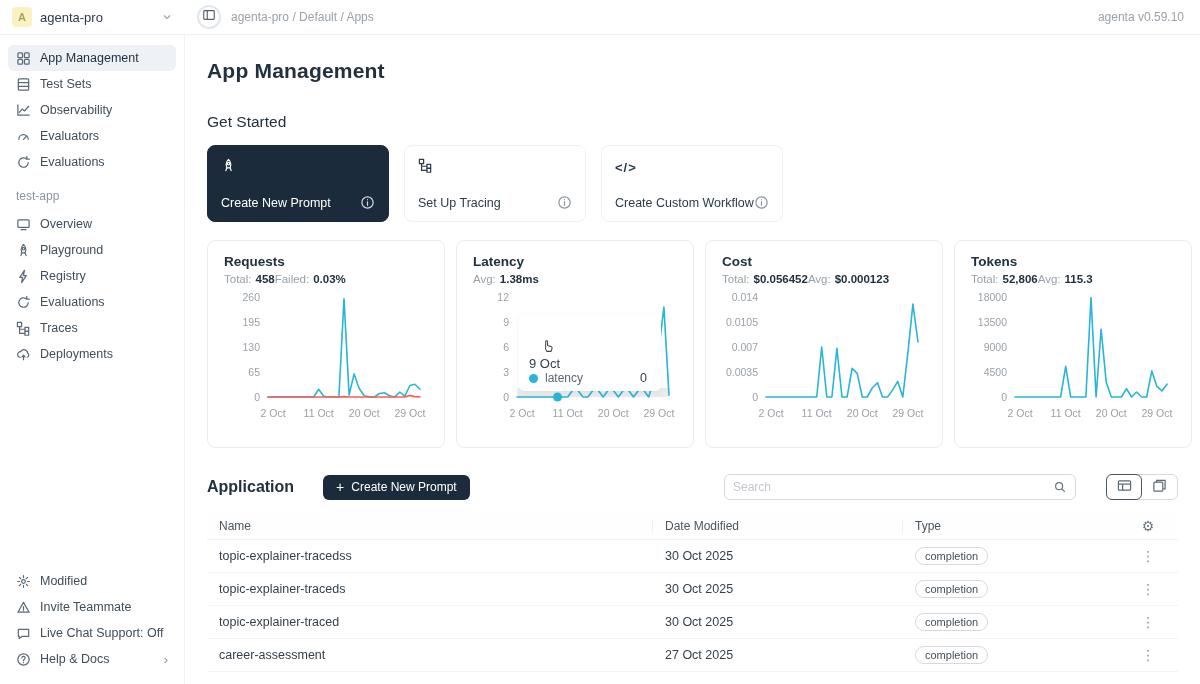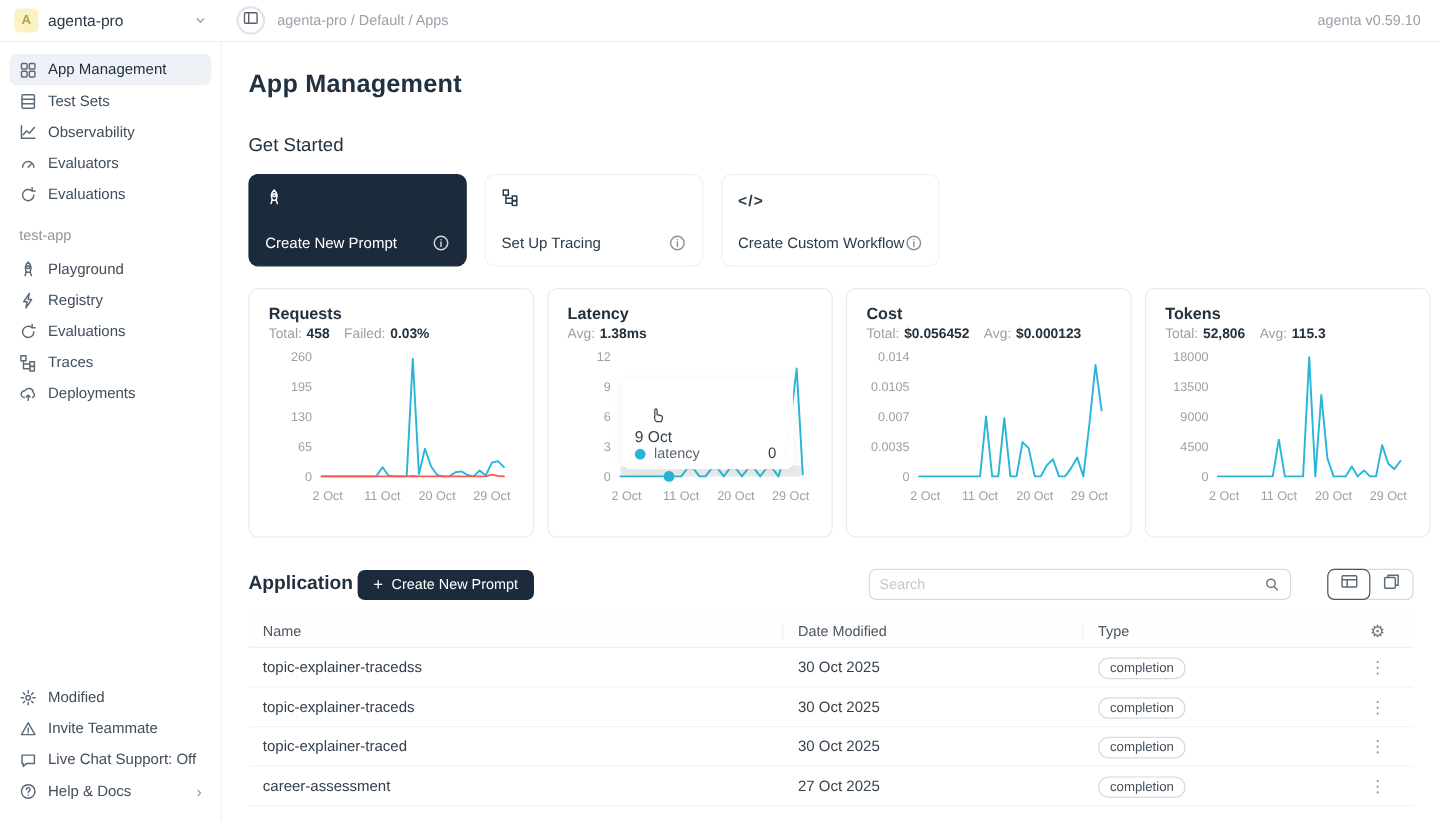--- a/index.html
+++ b/index.html
@@ -46,34 +46,34 @@
   .gs-label { font-size:12.5px; font-weight:500; }
   .code-glyph { font-size:13px; font-weight:600; letter-spacing:1px; }
   .info-ic { color:#8b949d; display:flex; }
   .gs-card.dark .info-ic { color:#cfd6dd; }
 
   
   .charts-row { display:flex; gap:11px; margin-top:18px; }
   .chart-card { flex:1; border:1px solid #e9ecef; border-radius:8px; padding:13px 16px 8px;
     height:208px; position:relative; background:#fff; }
   .chart-title { font-size:13.5px; font-weight:600; color:#22313f; }
-  .chart-stats { margin-top:4px; font-size:11.5px; color:#98a1a8; display:flex; gap:12px; }
+  .chart-stats { margin-top:4px; font-size:11.5px; color:#98a1a8; display:flex; }
   .chart-stats b { color:#22313f; margin-left:4px; font-weight:600; }
   .chart-plot { margin-top:6px; }
   .tooltip { position:absolute; left:62px; top:74px; width:142px; height:76px;
     background:rgba(255,255,255,.97); border-radius:6px; box-shadow:0 2px 10px rgba(0,0,0,.05);
     padding:6px 10px; z-index:5; display:flex; flex-direction:column; justify-content:flex-end; }
   .tt-date { font-size:13px; color:#333f4a; font-weight:500; }
   .tt-row { display:flex; align-items:center; gap:7px; font-size:12px; color:#5a6572; }
   .tt-dot { width:9px; height:9px; border-radius:50%; }
   .tt-val { margin-left:auto; color:#333f4a; font-size:12.5px; padding-right:4px; }
   .cursor-ic { position:absolute; left:22px; top:24px; color:#444; }
 
   
-  .app-header { display:flex; align-items:center; margin-top:26px; gap:4px; }
+  .app-header { display:flex; align-items:center; margin-top:26px; gap:29px; }
   .app-title { font-size:16px; font-weight:600; color:#22313f; }
   .btn-dark { height:25px; background:#1c2b3b; color:#fff; border:none; border-radius:6px;
     font-size:12px; display:flex; align-items:center; gap:7px; padding:0 13px; cursor:pointer;
     font-family:"Liberation Sans",sans-serif; }
   .btn-dark .plus { font-size:14px; }
   .app-header-right { margin-left:auto; display:flex; align-items:center; gap:30px; }
   .search-box { width:352px; height:26px; border:1px solid #d9d9d9; border-radius:6px;
     display:flex; align-items:center; padding:0 8px; gap:6px; }
   .search-box input { border:none; outline:none; flex:1; font-size:12px; color:#333;
     font-family:"Liberation Sans",sans-serif; }
@@ -175,20 +175,29 @@
             <svg width="15" height="15" viewBox="0 0 16 16" fill="none" stroke="currentColor" stroke-width="1.3" stroke-linecap="round" stroke-linejoin="round">
               <path d="M13 8a5 5 0 1 1-1.8-3.8"></path>
               <polyline points="11.5,1.5 11.5,4.4 14.2,4.4"></polyline>
             </svg>
           </span>
           <span>Evaluations</span>
         </div>
       </div>
     <div class="side-section">test-app</div>
     <div id="side-project">
+        <div class="side-item">
+          <span class="ic">
+            <svg width="15" height="15" viewBox="0 0 16 16" fill="none" stroke="currentColor" stroke-width="1.3" stroke-linecap="round" stroke-linejoin="round">
+              <rect x="2" y="3" width="12" height="8" rx="1"></rect>
+              <line x1="5.5" y1="13.5" x2="10.5" y2="13.5"></line>
+            </svg>
+          </span>
+          <span>Overview</span>
+        </div>
         <div class="side-item">
           <span class="ic">
             <svg width="15" height="15" viewBox="0 0 16 16" fill="none" stroke="currentColor" stroke-width="1.3" stroke-linecap="round" stroke-linejoin="round">
               <path d="M8 1.5C9.8 3 10.5 5 10.5 7l-.8 3.5H6.3L5.5 7c0-2 .7-4 2.5-5.5z"></path>
               <circle cx="8" cy="6" r="1.3"></circle>
               <path d="M6.2 10.5L5.2 13.5M9.8 10.5L10.8 13.5"></path>
             </svg>
           </span>
           <span>Playground</span>
         </div>

